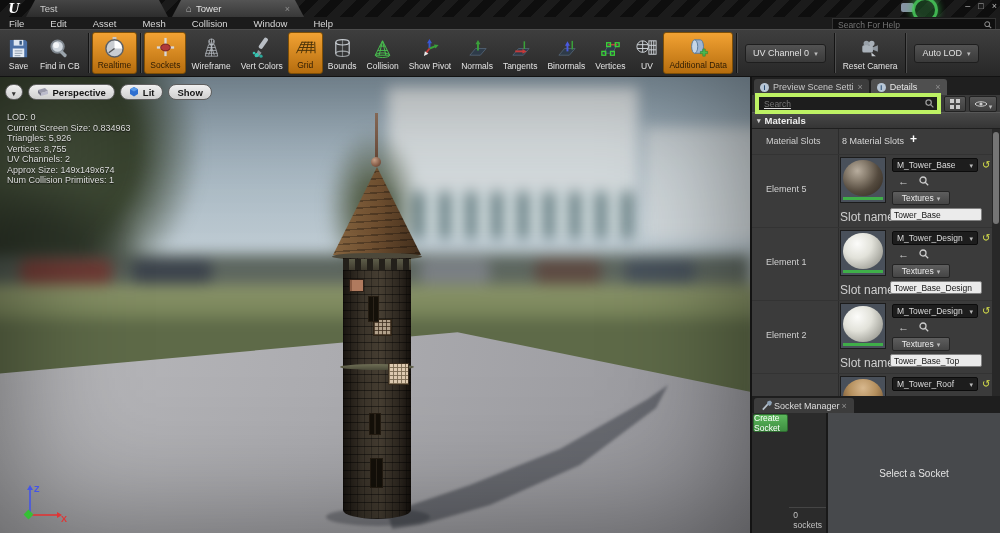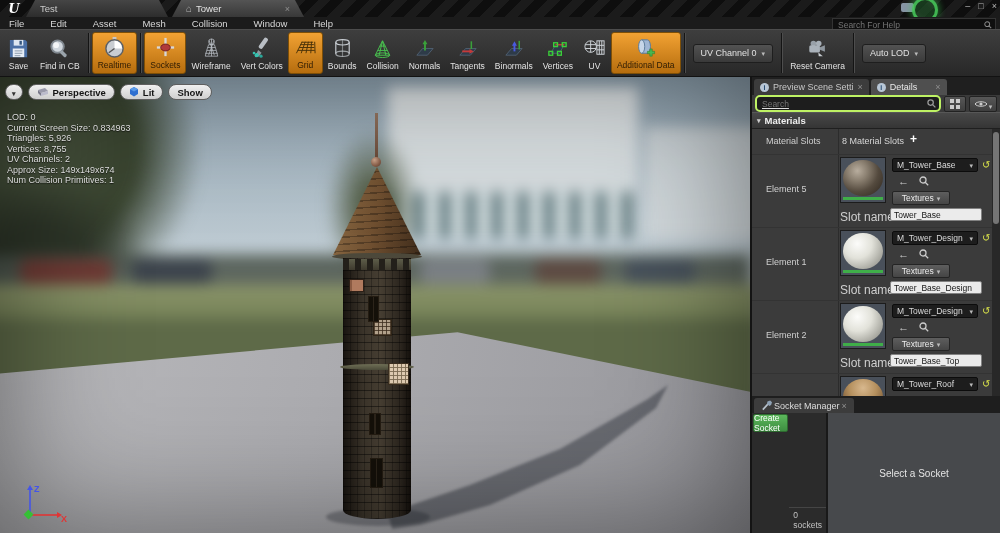--- a/index.html
+++ b/index.html
@@ -97,21 +97,21 @@
   .vsplit{position:absolute;left:750px;top:77px;width:2px;height:456px;background:#141414;}
   
   .rpanel{position:absolute;left:752px;top:77px;width:248px;height:319px;background:#22c55e;overflow:hidden;}
   .rtabs{height:18px;background:#1f1f1f;display:flex;gap:2px;padding:2px 2px 0;box-sizing:border-box;}
   .rtab{display:flex;align-items:center;gap:4px;padding:0 6px;font-size:9px;color:#c6c6c6;background:#3c3c3c;border-radius:3px 3px 0 0;}
   .rtab.active{background:#4f4f4f;color:#e8e8e8;}
   .infoic{width:9px;height:9px;border-radius:50%;background:#b7c6d6;color:#23486e;font-size:7px;font-weight:bold;
     display:flex;align-items:center;justify-content:center;}
   .infoic::after{content:"i";}
   .searchrow{height:17px;background:#3a3a3a;display:flex;align-items:center;padding:2px 3px;gap:3px;box-sizing:border-box;}
-  .searchbox{flex:1;height:13px;background:#1d1d1d;border:2px solid #bef264;border-radius:5px;display:flex;align-items:center;padding:0 3px;text-decoration:underline;}
+  .searchbox{flex:1;height:13px;background:#1d1d1d;border:4px solid #bef264;border-radius:0;display:flex;align-items:center;padding:0 3px;text-decoration:underline;}
   .searchbox input{flex:1;background:none;border:none;outline:none;color:#bdbdbd;font-size:8.5px;font-family:inherit;min-width:0;}
   .minibtn{width:20px;height:14px;background:linear-gradient(#575757,#3e3e3e);border:1px solid #222;border-radius:2px;
     display:flex;align-items:center;justify-content:center;gap:1px;}
   .sechdr{height:15px;background:linear-gradient(#484848,#353535);border-top:1px solid #575757;border-bottom:1px solid #1f1f1f;
     display:flex;align-items:center;gap:4px;padding:0 5px;font-size:9.5px;font-weight:bold;color:#efefef;}
   .secarrow{font-size:7px;color:#ccc;}
   .detbody{position:absolute;left:0;top:52px;right:0;bottom:0;background:#3b3b3b;overflow:hidden;}
   .detbody::before{content:"";position:absolute;left:86px;top:0;bottom:0;width:1px;background:#2c2c2c;}
   .vtrack{position:absolute;right:0;top:0;bottom:0;width:8px;background:#282828;}
   .vthumb{position:absolute;right:1px;top:3px;width:6px;height:92px;background:#757575;border-radius:3px;}
@@ -268,20 +268,31 @@
     <div class="tbtn">
       <svg viewBox="0 0 24 24" fill="none" stroke="#49c24f" stroke-width="1">
           <path d="M12 4 L4.5 19 H19.5 Z"></path>
           <ellipse cx="12" cy="19" rx="7.5" ry="2.4"></ellipse>
           <path d="M12 4 L8.5 19 M12 4 L15.5 19 M7 14 H17 M9 9.5 H15"></path>
         </svg>
       <span>Collision</span>
     </div>
     <div class="tbtn">
       <svg viewBox="0 0 24 24">
+          <path d="M12 11.5 L12 5" stroke="#3a56d4" stroke-width="2"></path>
+          <path d="M12 2 l-2.6 4.5 h5.2 Z" fill="#3a56d4"></path>
+          <path d="M12 12 L18.5 9.5" stroke="#3aa03a" stroke-width="2"></path>
+          <path d="M21.5 8.4 l-4.8 -0.6 1.5 4.3 Z" fill="#3aa03a"></path>
+          <path d="M12 12 L8.5 16.5" stroke="#c43a3a" stroke-width="2"></path>
+          <path d="M6.2 19.8 l1 -5 3.7 2.7 Z" fill="#e8e8e8"></path>
+        </svg>
+      <span>Show Pivot</span>
+    </div>
+    <div class="tbtn">
+      <svg viewBox="0 0 24 24">
           <path d="M4 19 L10 12 H21 L15 19 Z" fill="#2e3b49" stroke="#56677a" stroke-width=".8"></path>
           <path d="M12.5 14 V6.5" stroke="#3aa03a" stroke-width="2"></path>
           <path d="M12.5 3 l-2.6 4.6 h5.2 Z" fill="#3aa03a"></path>
         </svg>
       <span>Normals</span>
     </div>
     <div class="tbtn">
       <svg viewBox="0 0 24 24">
           <path d="M4 19 L10 12 H21 L15 19 Z" fill="#2e3b49" stroke="#56677a" stroke-width=".8"></path>
           <path d="M6.5 15 H15" stroke="#c43a3a" stroke-width="2"></path>

